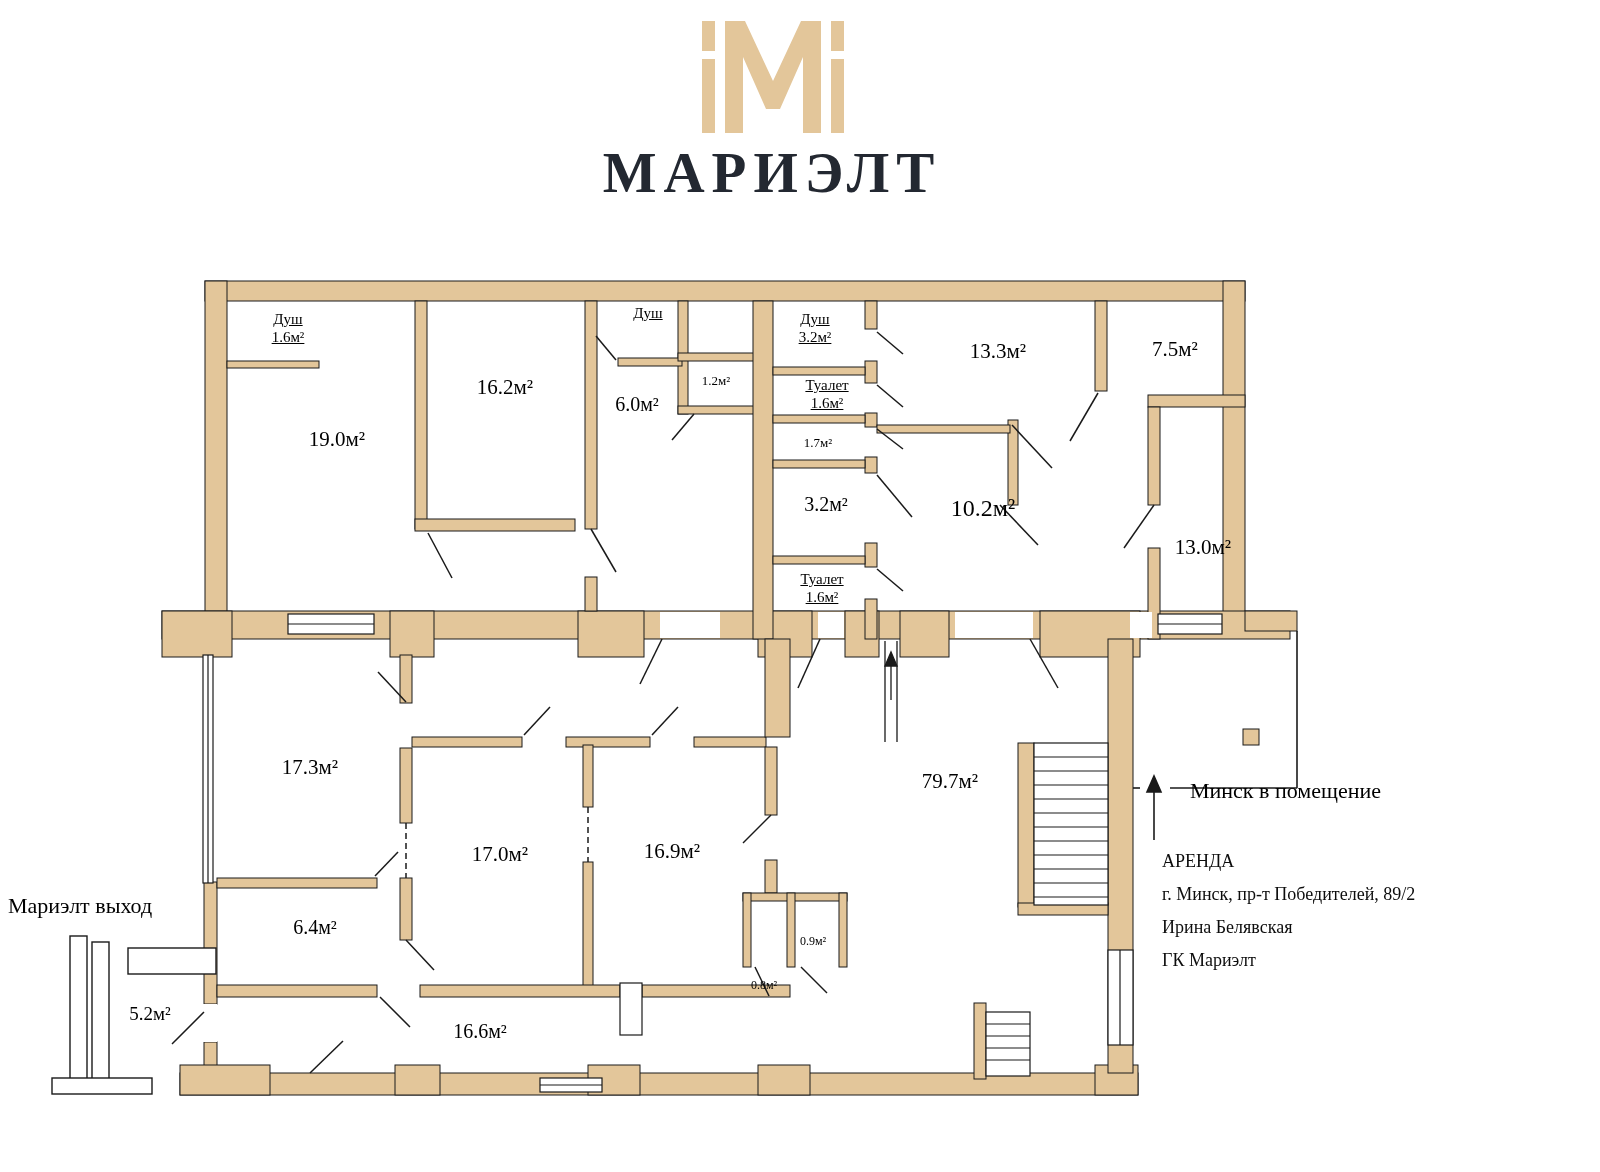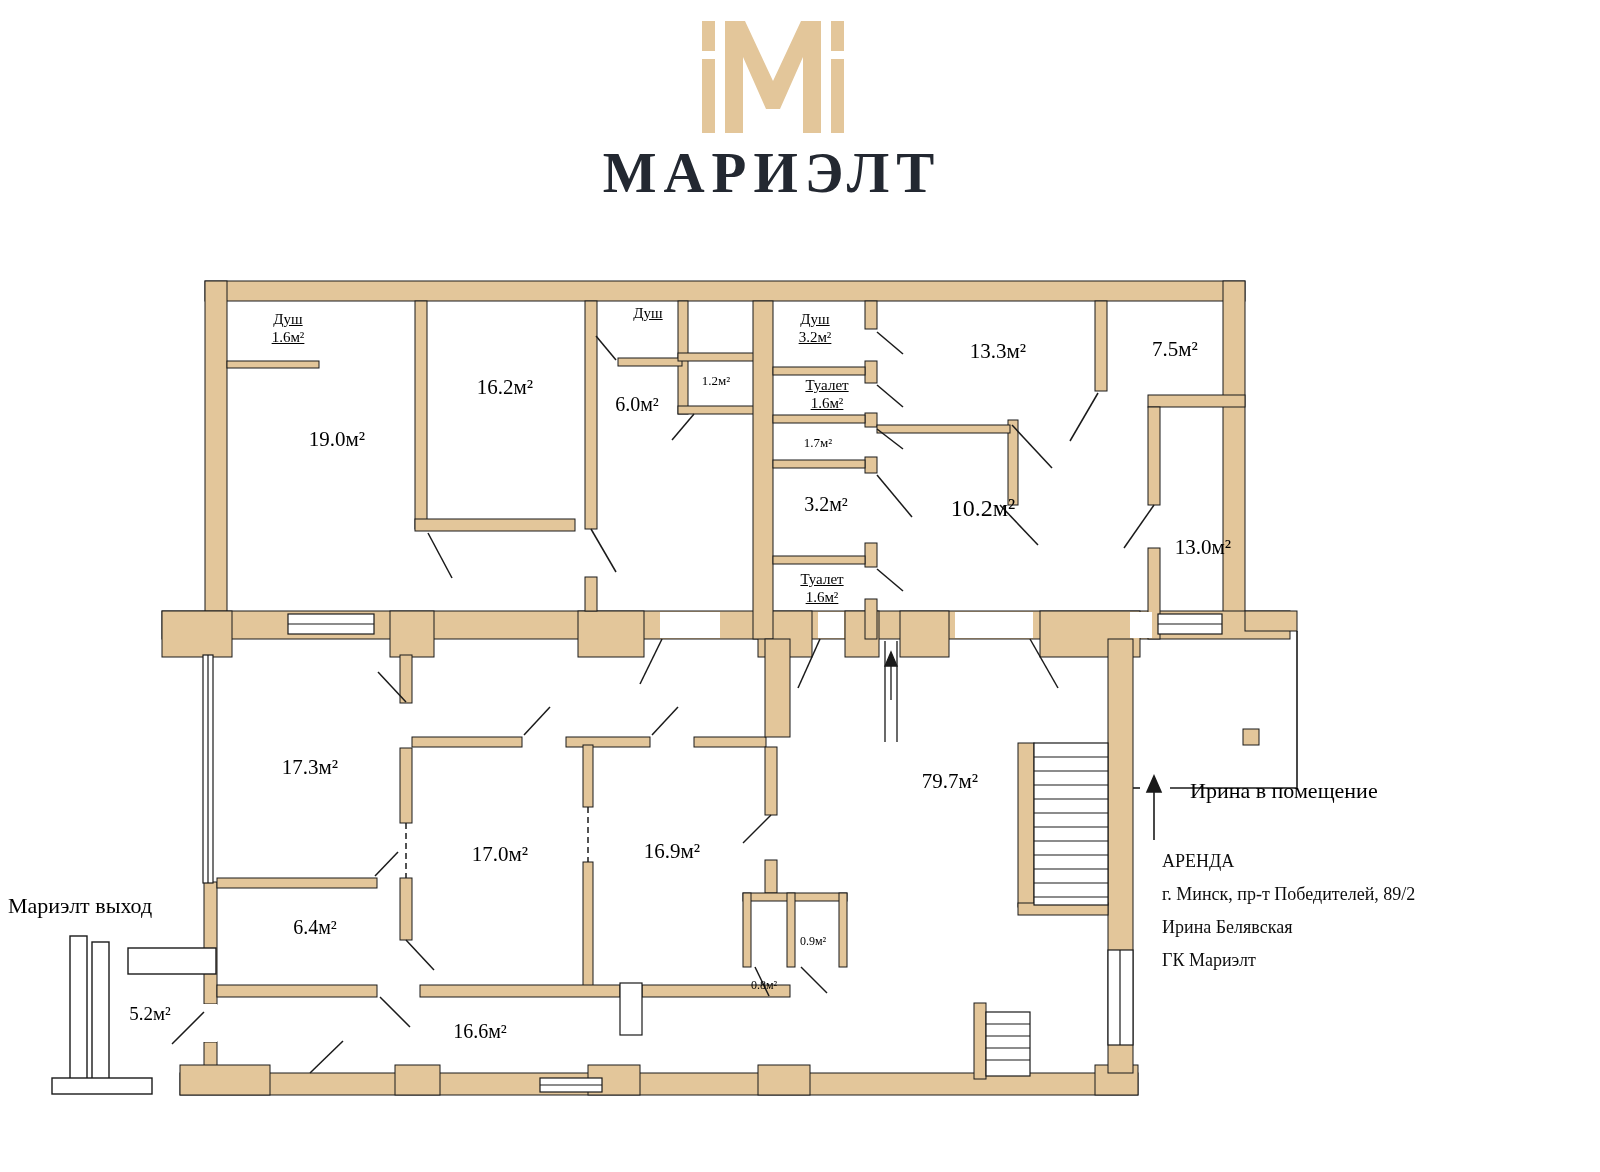--- a/index.html
+++ b/index.html
@@ -310,21 +310,21 @@
       </div>
       <div class="room-label" style="left: 150px; top: 1014px; font-size: 19px;">
         <span>5.2м²</span>
       </div>
       <div class="room-label" style="left: 480px; top: 1031px; font-size: 20px;">
         <span>16.6м²</span>
       </div>
     </div>
 
   <div class="annot annot-exit">Мариэлт выход</div>
-  <div class="annot annot-entrance">Ирина в помещение</div>
+  <div class="annot annot-entrance">Минск в помещение</div>
 
   <div class="contact">
     <div>АРЕНДА</div>
     <div>г. Минск, пр-т Победителей, 89/2</div>
     <div>Ирина Белявская</div>
     <div>ГК Мариэлт</div>
   </div>
 
 </div>
 

